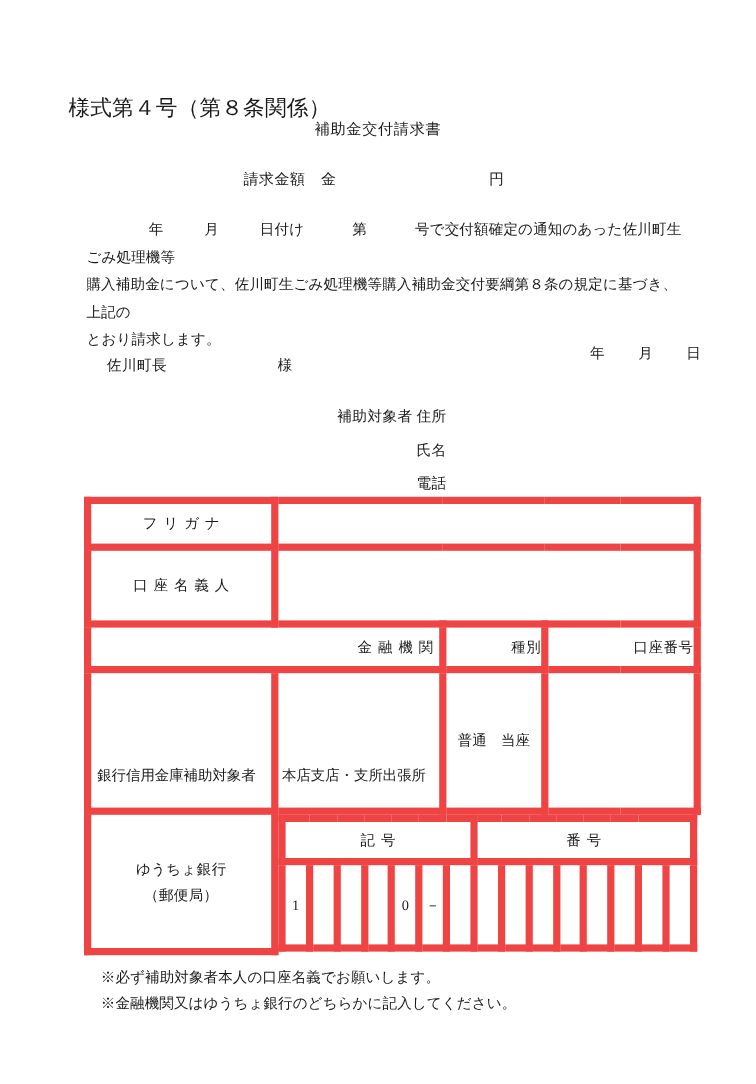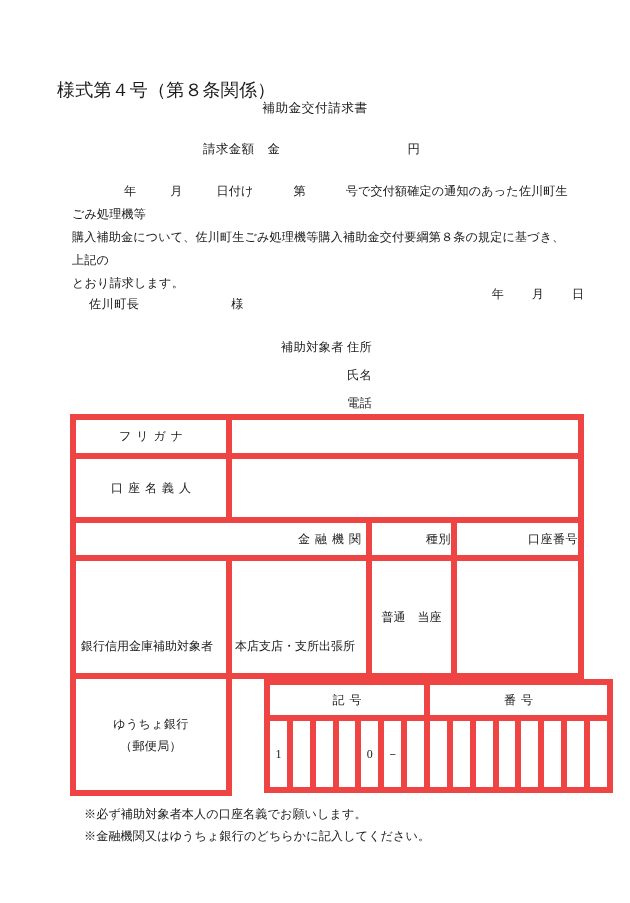--- a/index.html
+++ b/index.html
@@ -135,21 +135,20 @@
     height: 98px;
     text-align: center;
     line-height: 22px;
     font-size: 12px;
     letter-spacing: 0.4px;
   }
   .sub-table {
     width: 100%;
     border-collapse: collapse;
     table-layout: fixed;
-    margin-left: 32px;
   }
   .sub-table td {
     border: 1px solid #4a4a4a;
     font-size: 12px;
     text-align: center;
     padding: 0;
   }
   .sub-table .hdr { height: 30px; letter-spacing: 5px; text-indent: 5px; }
   .sub-table .digit { height: 66px; font-size: 11.5px; }
   .sub-table tr:first-child td { border-top: 0; }

